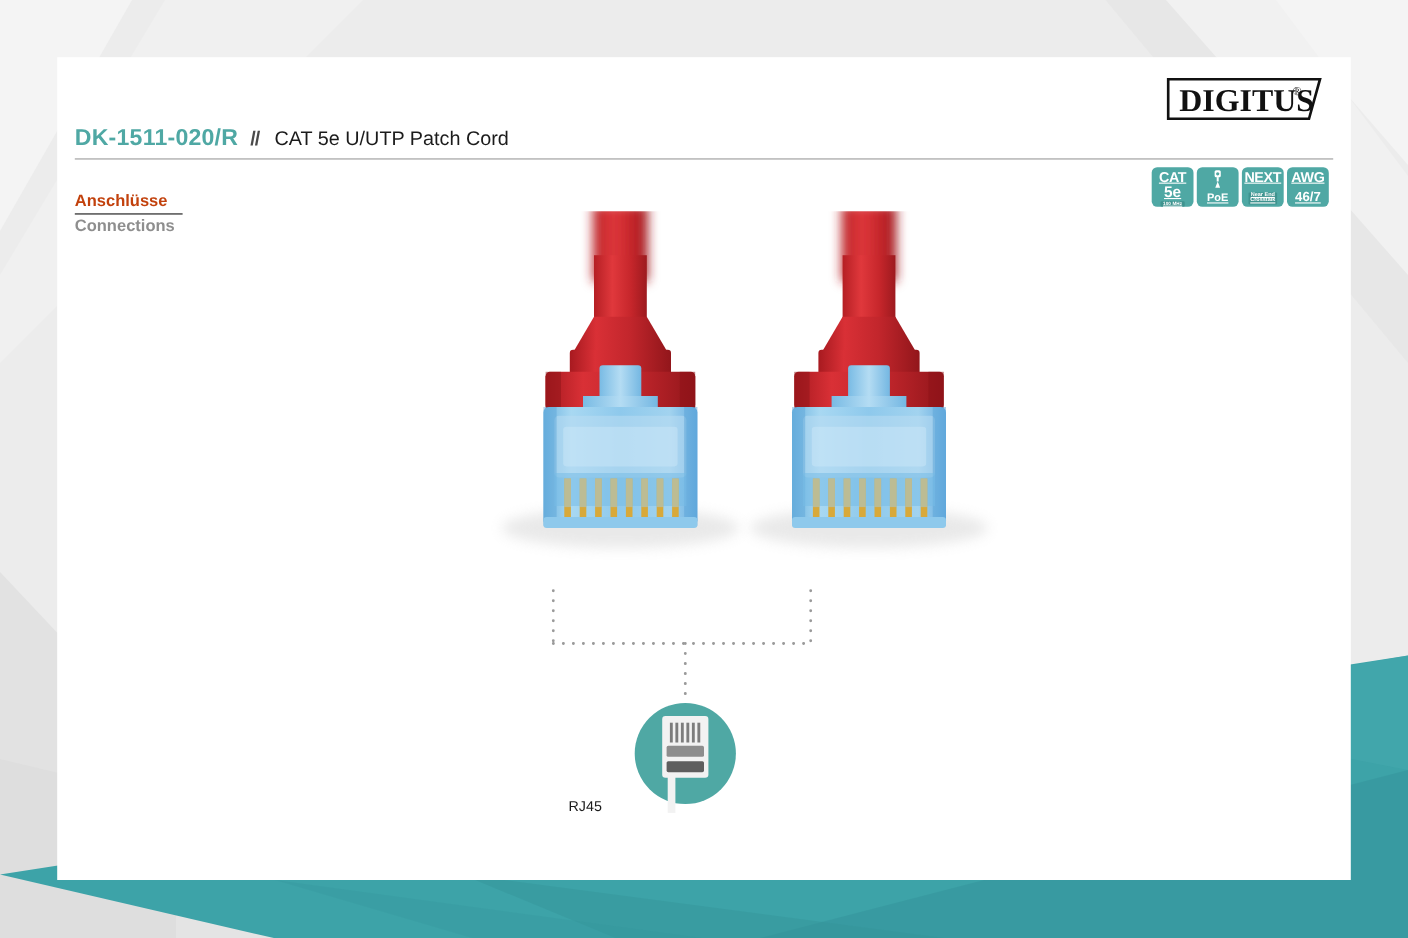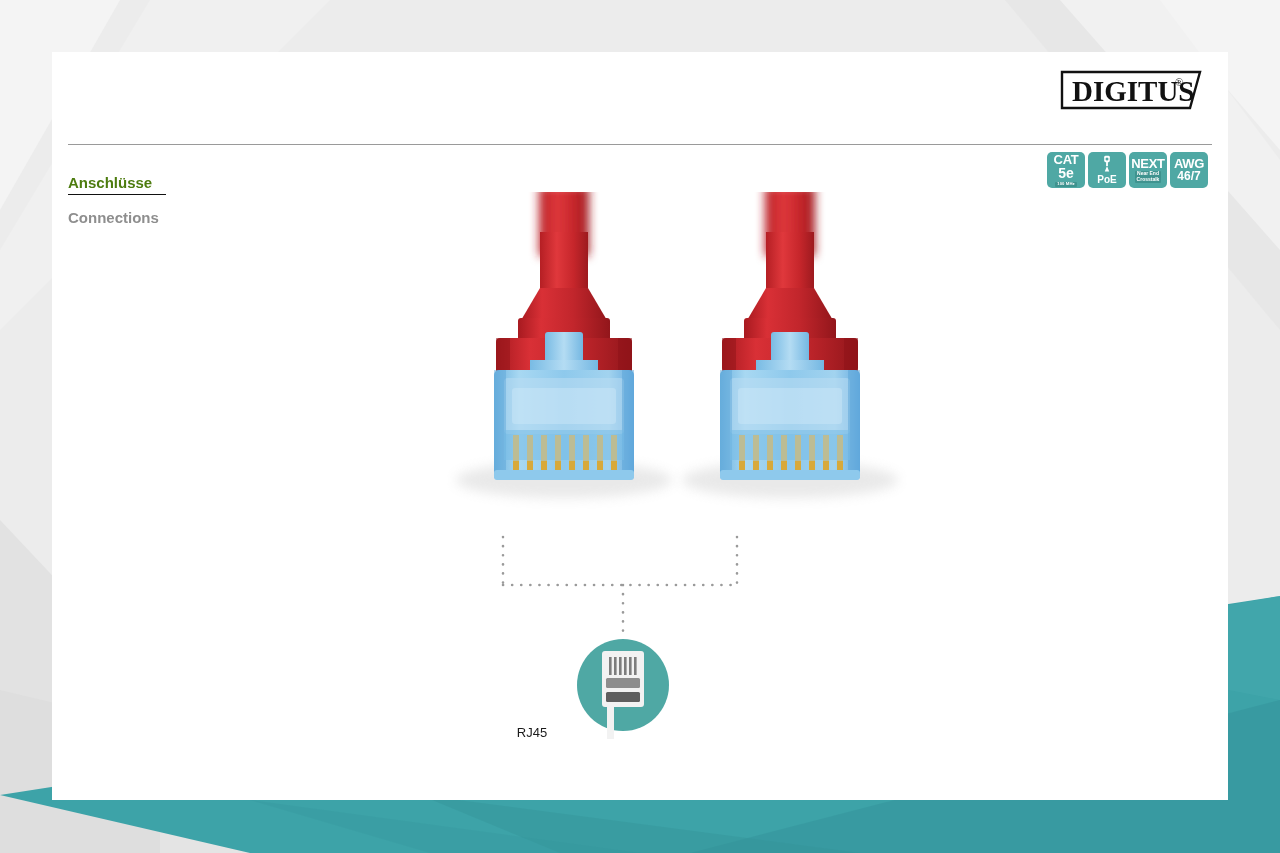--- a/index.html
+++ b/index.html
@@ -44,40 +44,40 @@
     background:#9a9a9a;
   }
 
   
   .badges{
     position:absolute;right:20px;top:100px;display:flex;gap:3px;
   }
   .badge{
     width:38px;height:36px;background:#4fa8a4;border-radius:5px;
     color:#ffffff;display:flex;flex-direction:column;align-items:center;
-    justify-content:center;box-sizing:border-box;padding:2px 1px;
-    position:relative;overflow:hidden;
+    justify-content:space-between;box-sizing:border-box;padding:2px 1px;
+    position:relative;overflow:hidden;text-decoration:underline;
   }
   .badge .b1{font-size:13px;font-weight:bold;line-height:1.02;letter-spacing:-.3px;}
   .badge .b2{font-size:14px;font-weight:bold;line-height:1.05;}
   .badge .b3{font-size:4.2px;font-weight:bold;line-height:1.1;letter-spacing:.1px;
              background:#3f938f;padding:0 2px;border-radius:1px;margin-top:1px;}
   .badge .bsmall{font-size:5px;font-weight:bold;line-height:1.15;text-align:center;
              background:#3f938f;border-radius:1px;padding:0 2px;margin-top:1px;}
   .badge .bawg{font-size:12px;font-weight:bold;line-height:1.05;}
   .badge .bpoe{font-size:10px;font-weight:bold;line-height:1;margin-top:2px;}
   .poe-ico{width:12px;height:18px;}
 
   
   .sec{position:absolute;left:16px;top:122px;}
   .sec-de{
-    font-size:15px;font-weight:bold;color:#4d7c0f;display:inline-block;
+    font-size:15px;font-weight:bold;color:#c2410c;display:inline-block;
     border-bottom:1.5px solid #111;padding:0 14px 2px 0;line-height:1.1;
   }
-  .sec-en{font-size:15px;font-weight:bold;color:#8e8e8e;margin-top:15px;line-height:1.1;}
+  .sec-en{font-size:15px;font-weight:bold;color:#8e8e8e;margin-top:3px;line-height:1.1;}
 
   
   .stage{position:absolute;left:0;top:140px;width:1176px;height:350px;}
 
   
   .callout{position:absolute;left:0;top:455px;width:960px;height:260px;}
   .cal-label{
     position:absolute;left:0;right:0;top:218px;text-align:center;
     font-size:13px;color:#1b1b1b;
   }
@@ -118,20 +118,25 @@
 <div class="card">
 
   <div class="logo">
     <svg width="146" height="46" viewBox="0 0 146 46">
       <polygon points="4,6 142,6 132,42 4,42" fill="#ffffff" stroke="#111111" stroke-width="2.4"></polygon>
       <text x="14" y="35" font-family="'Liberation Serif','DejaVu Serif',serif" font-size="29" font-weight="bold" fill="#111111">DIGITUS</text>
       <text x="117" y="20" font-family="'Liberation Serif','DejaVu Serif',serif" font-size="11" fill="#111111">®</text>
     </svg>
   </div>
 
+  <div class="title-row">
+    <span class="sku">DK-1511-020/R</span>
+    <span class="slashes">//</span>
+    <span class="subtitle">CAT 5e U/UTP Patch Cord</span>
+  </div>
   <div class="title-rule"></div>
 
   <div class="badges">
     <div class="badge">
       <div class="b1">CAT</div>
       <div class="b2">5e</div>
       <div class="b3">100 MHz</div>
     </div>
     <div class="badge">
       <svg class="poe-ico" viewBox="0 0 12 18">

